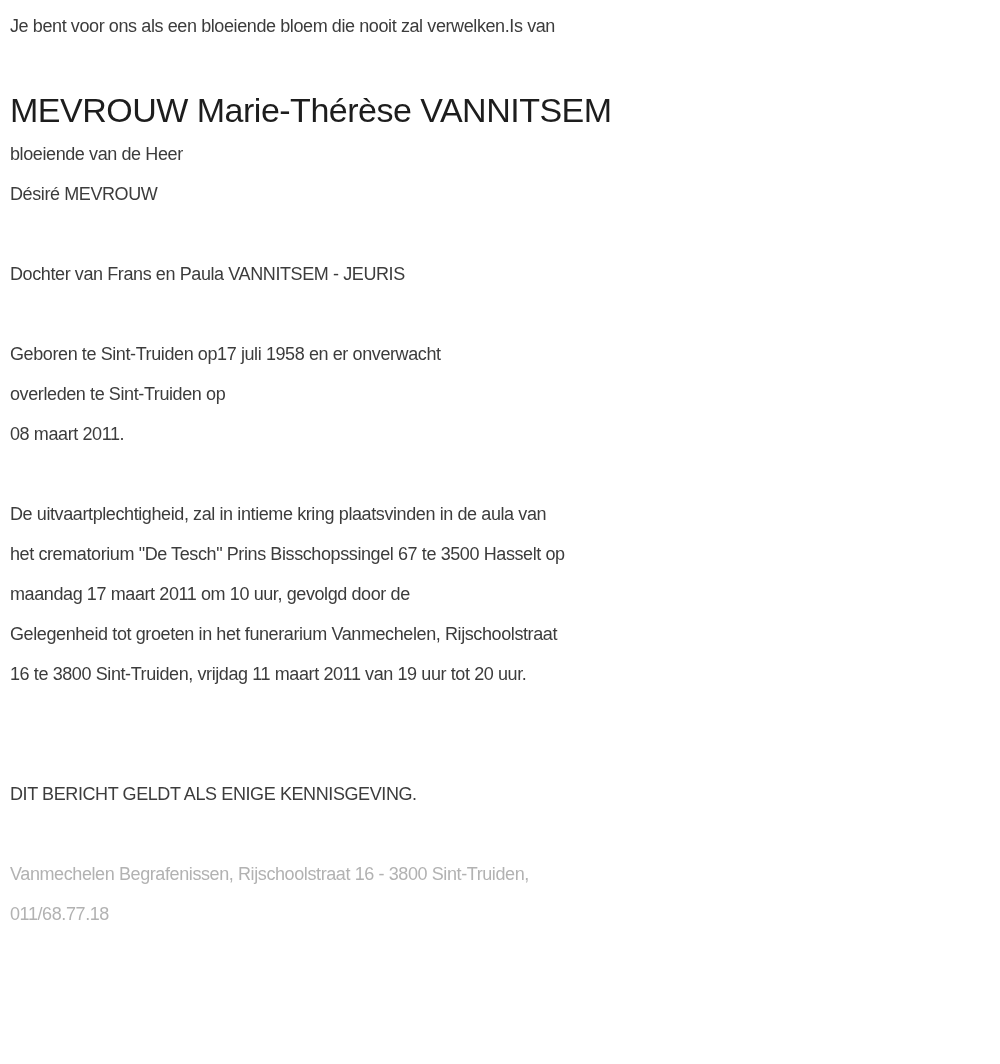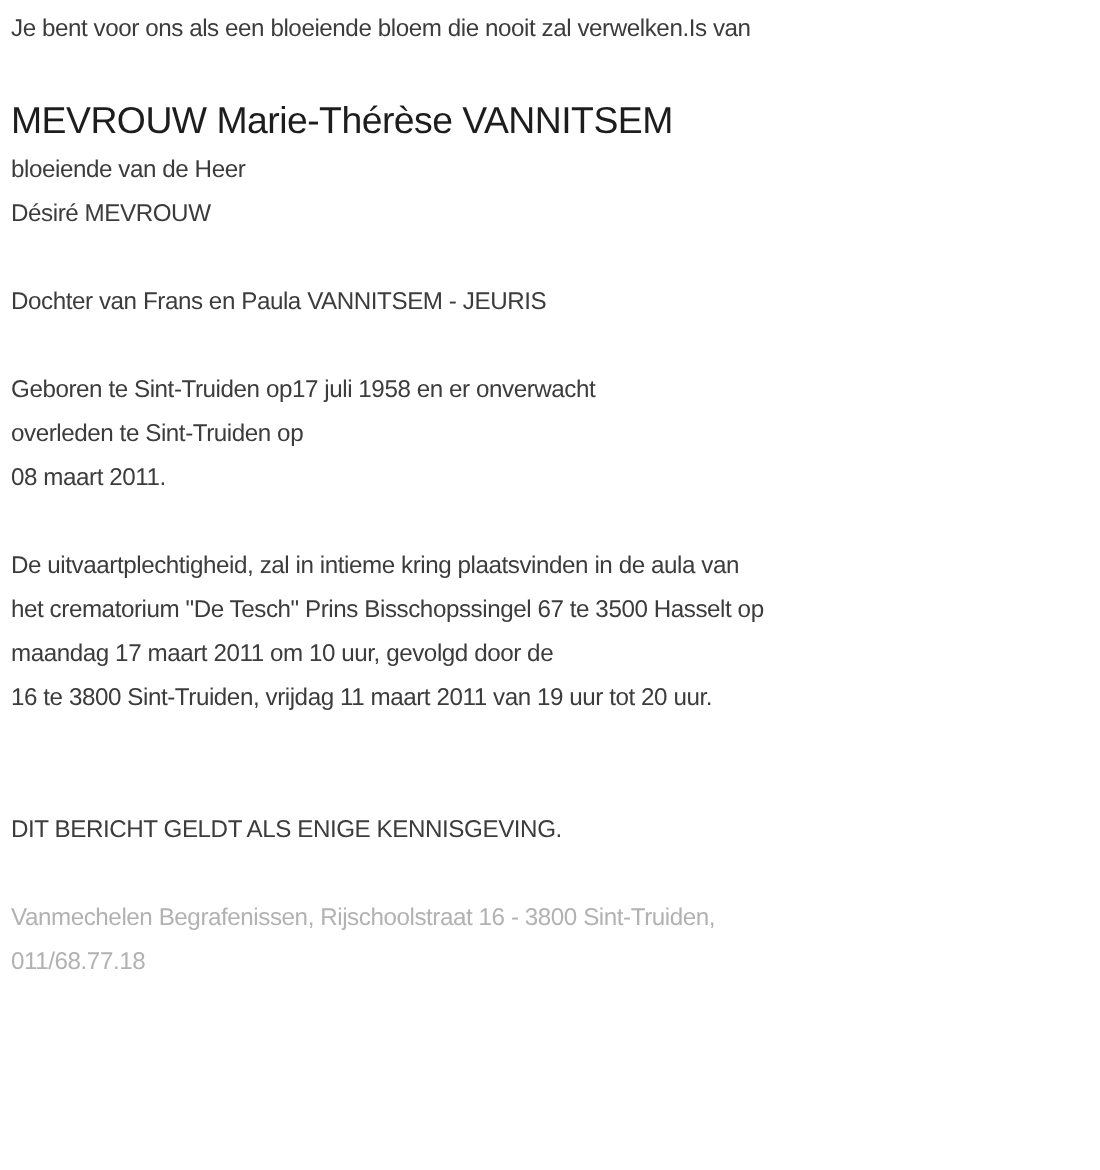--- a/index.html
+++ b/index.html
@@ -18,21 +18,21 @@
   body {
     font-family: "Liberation Sans", "DejaVu Sans", sans-serif;
     color: var(--text);
   }
   .doc {
     padding: 6px 8px 0 10px;
   }
   .line {
     height: 40px;
     line-height: 40px;
-    font-size: 22px;
+    font-size: 18px;
     letter-spacing: -0.4px;
     white-space: nowrap;
     color: var(--text);
   }
   .name-heading {
     height: 48px;
     line-height: 48px;
     font-size: 34px;
     font-weight: normal;
     letter-spacing: -0.5px;
@@ -68,20 +68,21 @@
 
   <div class="line">Geboren te Sint-Truiden op17 juli 1958 en er onverwacht</div>
   <div class="line">overleden te Sint-Truiden op</div>
   <div class="line">08 maart 2011.</div>
 
   <div class="spacer"></div>
 
   <div class="line">De uitvaartplechtigheid, zal in intieme kring plaatsvinden in de aula van</div>
   <div class="line">het crematorium "De Tesch" Prins Bisschopssingel 67 te 3500 Hasselt op</div>
   <div class="line">maandag 17 maart 2011 om 10 uur, gevolgd door de</div>
+  <div class="line">Gelegenheid tot groeten in het funerarium Vanmechelen, Rijschoolstraat</div>
   <div class="line">16 te 3800 Sint-Truiden, vrijdag 11 maart 2011 van 19 uur tot 20 uur.</div>
 
   <div class="spacer"></div>
 
 
   <div class="spacer"></div>
 
   <div class="line">DIT BERICHT GELDT ALS ENIGE KENNISGEVING.</div>
 
   <div class="spacer"></div>

